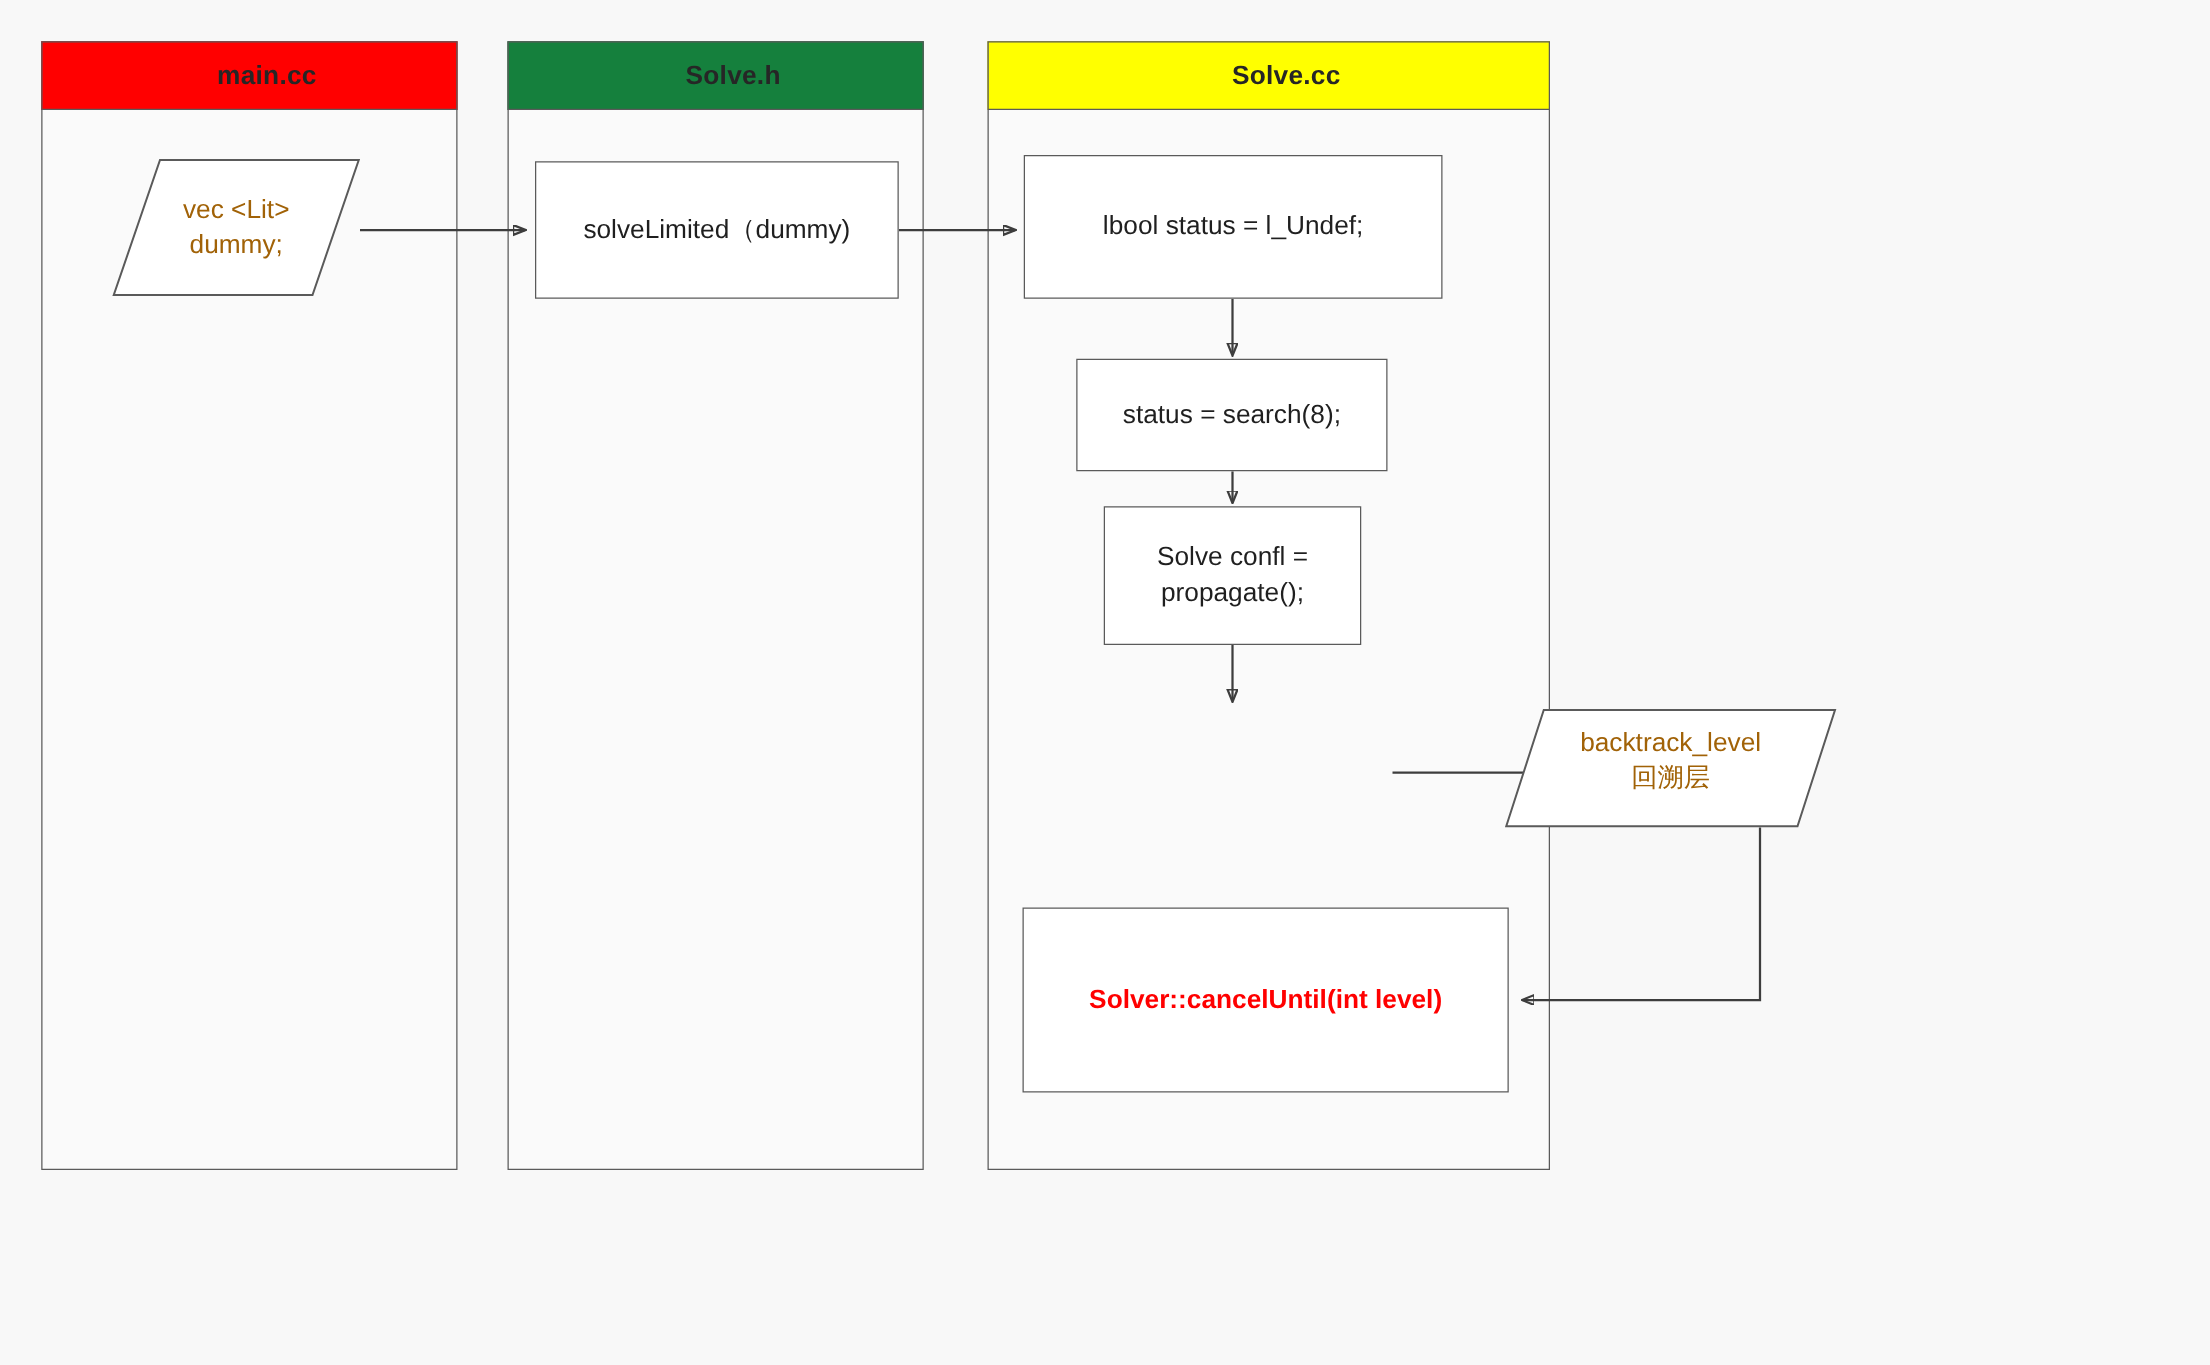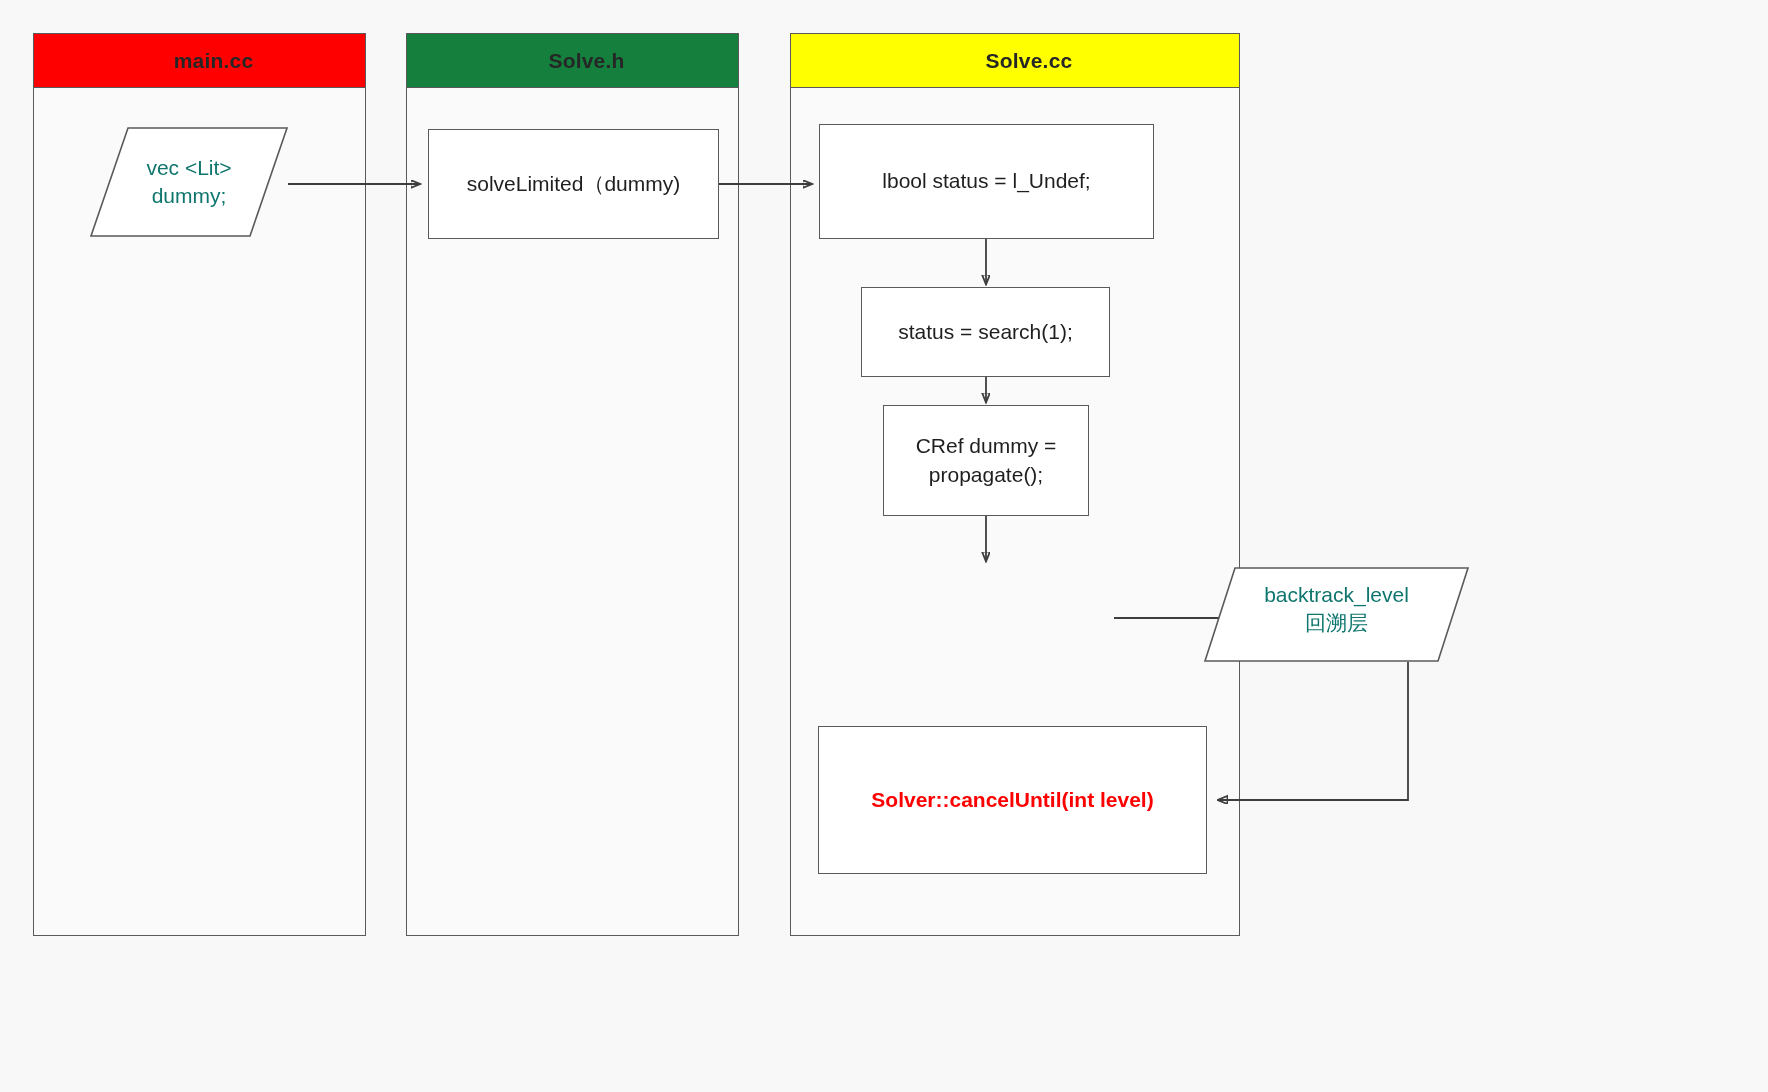--- a/index.html
+++ b/index.html
@@ -74,21 +74,21 @@
     position: absolute;
     left: 0;
     top: 0;
     width: 100%;
     height: 100%;
     display: flex;
     align-items: center;
     justify-content: center;
     text-align: center;
     font-size: 21px;
-    color: #0f766e;
+    color: #a16207;
     line-height: 1.35;
     white-space: pre-line;
     pointer-events: none;
   }
 
   
   #edges {
     position: absolute;
     left: 0;
     top: 0;
@@ -148,23 +148,23 @@
       <polygon points="38,1 197,1 160,109 1,109" fill="#ffffff" stroke="#5a5a5a" stroke-width="1.6"></polygon>
     </svg>
     <div class="para-text">vec &lt;Lit&gt;
 dummy;</div>
   </div>
 
   <div class="node" style="left:428px; top:129px; width:291px; height:110px;">solveLimited（dummy)</div>
 
   <div class="node" style="left:819px; top:124px; width:335px; height:115px;">lbool status = l_Undef;</div>
 
-  <div class="node" style="left:861px; top:287px; width:249px; height:90px;">status = search(1);</div>
+  <div class="node" style="left:861px; top:287px; width:249px; height:90px;">status = search(8);</div>
 
-  <div class="node" style="left:883px; top:405px; width:206px; height:111px;">CRef dummy =
+  <div class="node" style="left:883px; top:405px; width:206px; height:111px;">Solve confl =
 propagate();</div>
 
 
   <div class="node accent" style="left:818px; top:726px; width:389px; height:148px;">Solver::cancelUntil(int level)</div>
 
   <div class="para-wrap" style="left:1204px; top:567px; width:265px; height:84px;">
     <svg width="265" height="95" viewBox="0 0 265 95">
       <polygon points="31,1 264,1 234,94 1,94" fill="#ffffff" stroke="#5a5a5a" stroke-width="1.6"></polygon>
     </svg>
     <div class="para-text">backtrack_level

